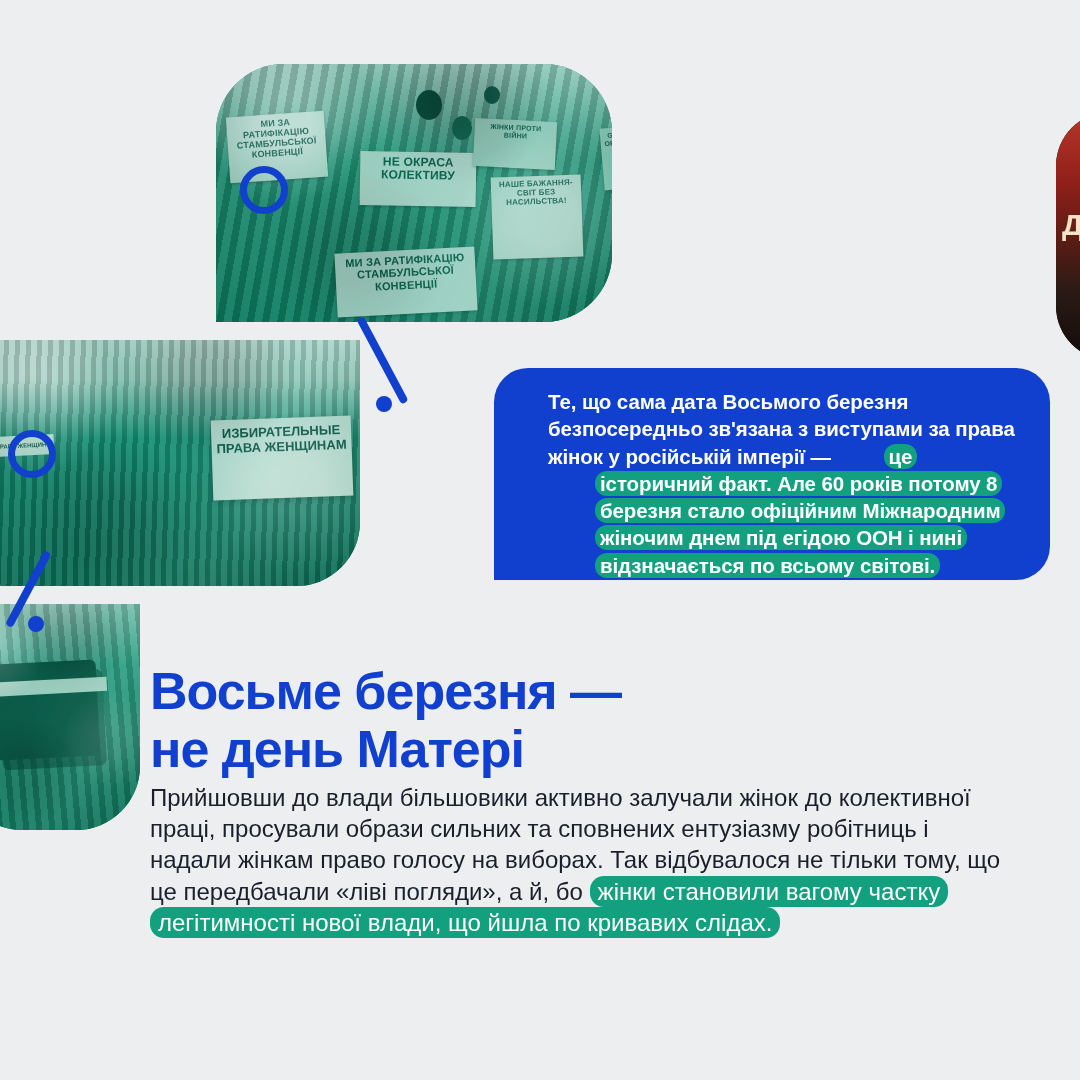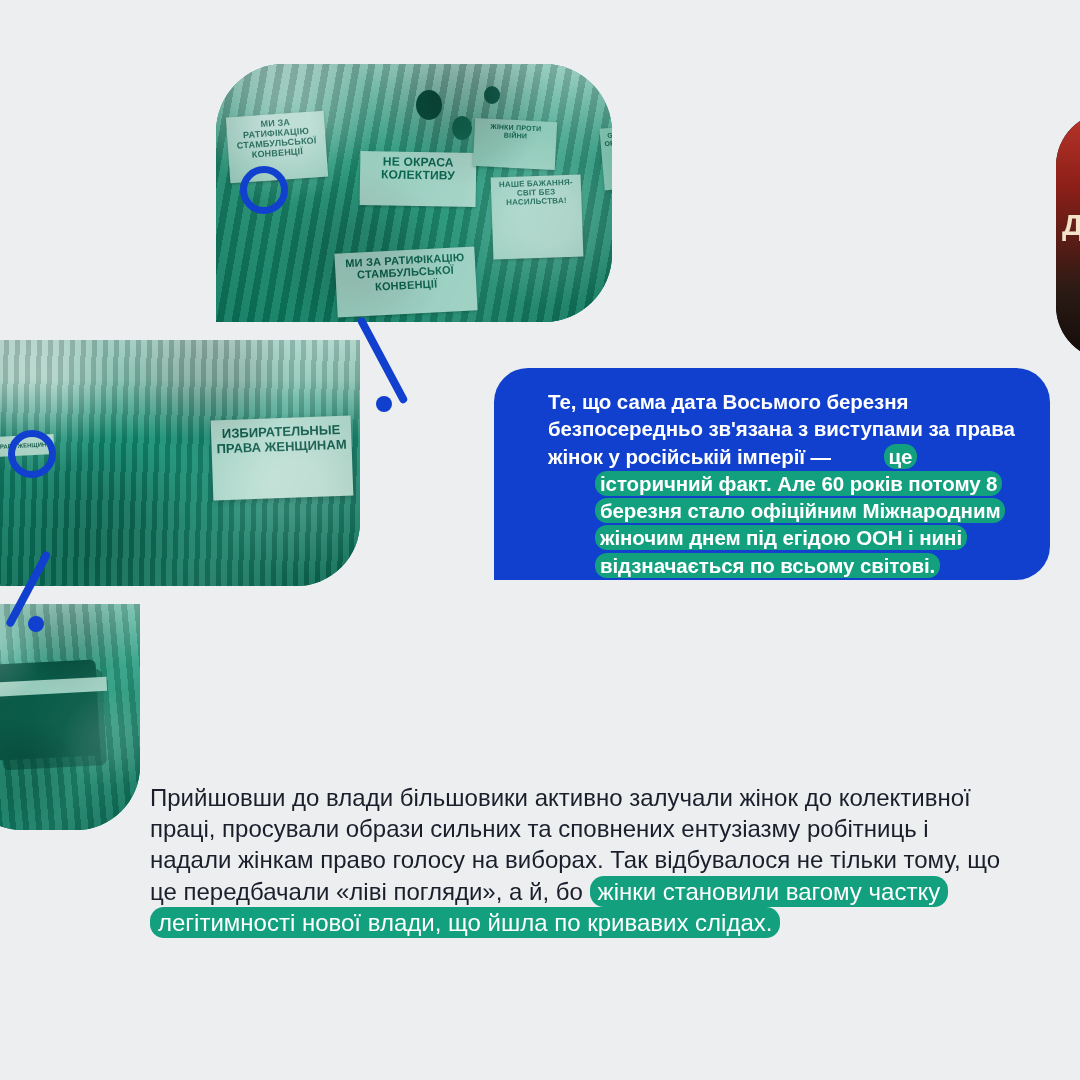--- a/index.html
+++ b/index.html
@@ -349,16 +349,20 @@
   <div class="ring ring-2"></div>
   <div class="connector conn-1"></div>
   <div class="connector conn-2"></div>
   <div class="conn-dot dot-1"></div>
   <div class="conn-dot dot-2"></div>
 
   <div class="quote-card">
     <div class="quote-text"><span>Те, що сама дата Восьмого березня безпосередньо зв'язана з виступами за права жінок у російській імперії — </span><span class="hl">це історичний факт. Але 60 років потому 8 березня стало офіційним Міжнародним жіночим днем під егідою ООН і нині відзначається по всьому світові.</span></div>
   </div>
 
+  <h1 class="headline">
+    <span>Восьме березня —</span><br>
+    <span>не день Матері</span>
+  </h1>
 
   <div class="body-text"><span>Прийшовши до влади більшовики активно залучали жінок до колективної праці, просували образи сильних та сповнених ентузіазму робітниць і надали жінкам право голосу на виборах. Так відбувалося не тільки тому, що це передбачали «ліві погляди», а й, бо </span><span class="hl">жінки становили вагому частку легітимності нової влади, що йшла по кривавих слідах.</span></div>
 
 </div>
 
 </body></html>

